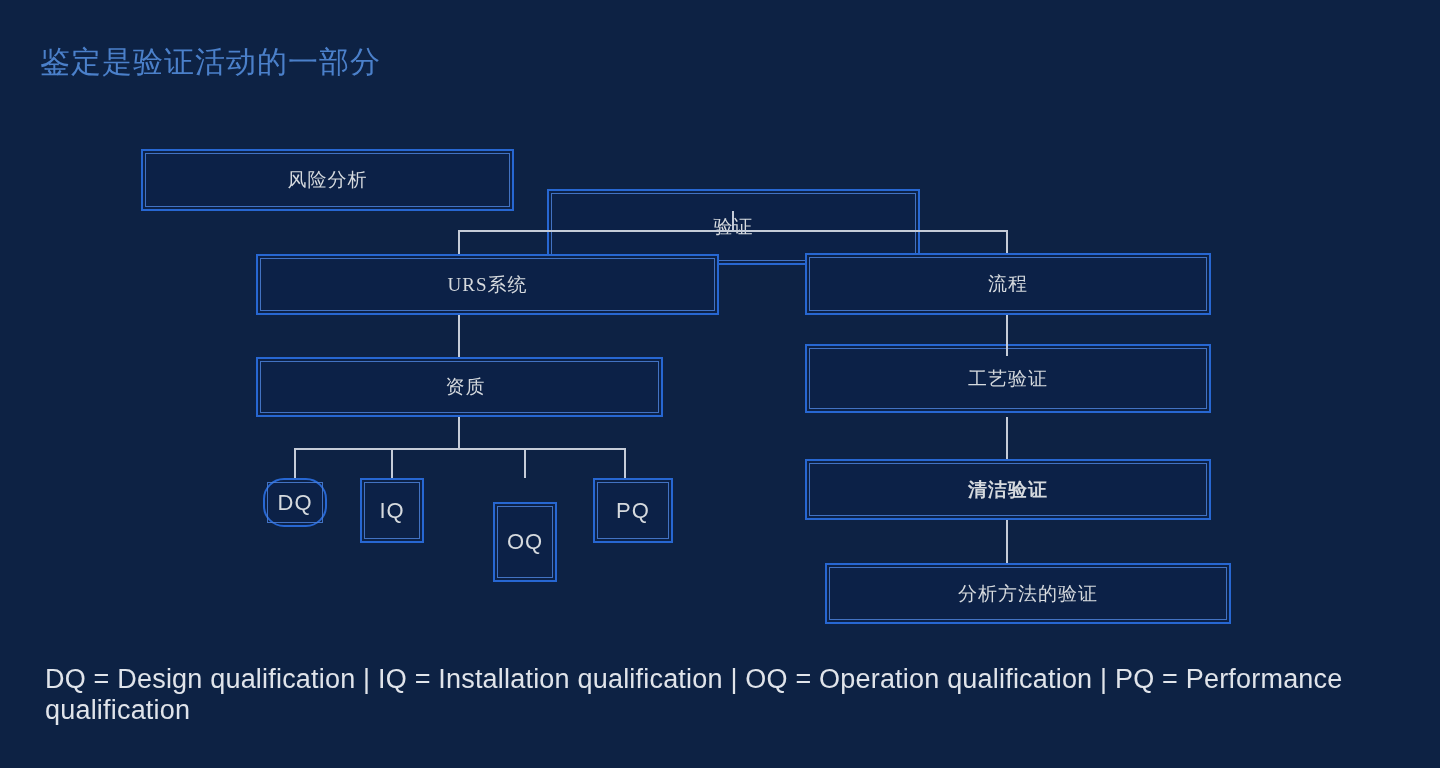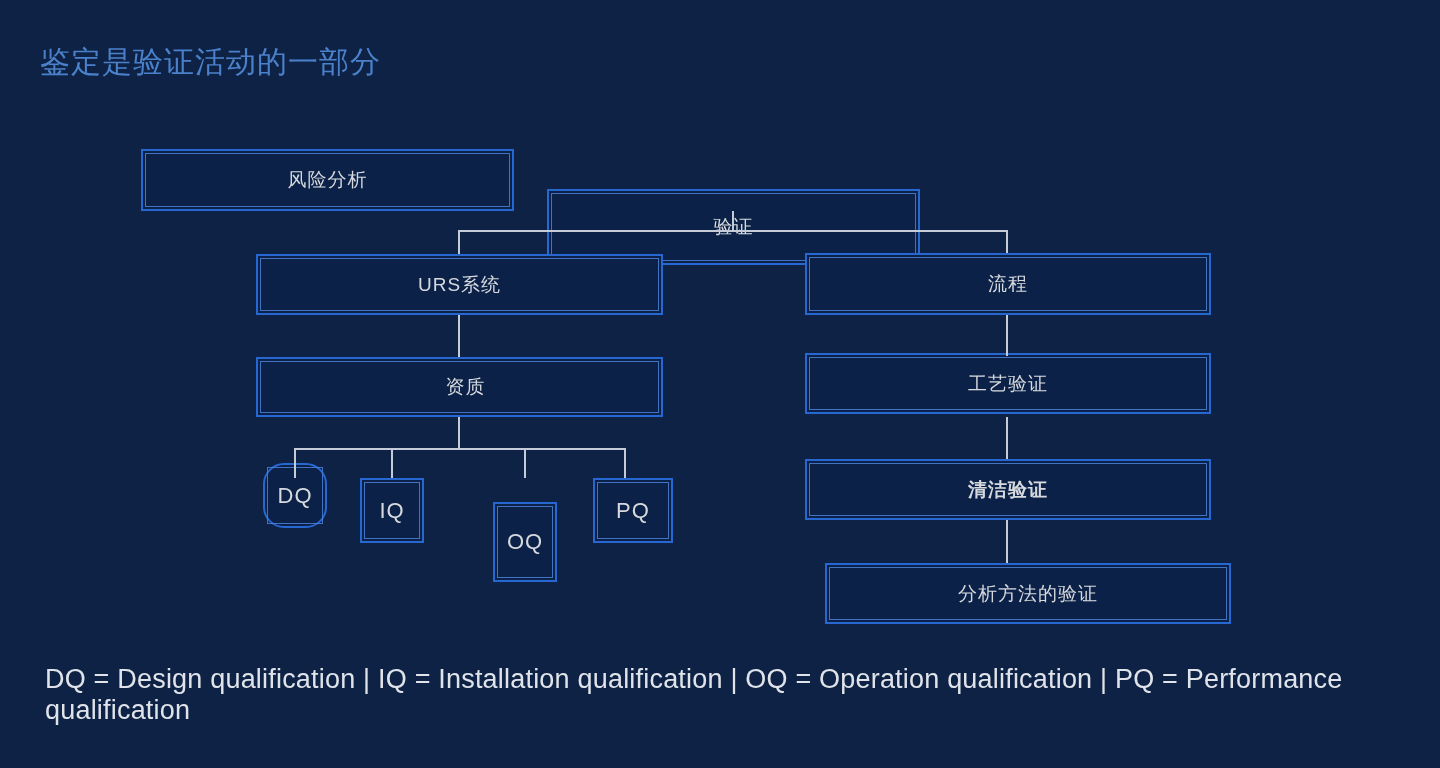--- a/index.html
+++ b/index.html
@@ -60,42 +60,42 @@
 
   <div class="slide-title">鉴定是验证活动的一部分</div>
 
   <div class="node" style="left:141px;top:149px;width:373px;height:62px;">
     <span>风险分析</span>
   </div>
   <div class="node" style="left:547px;top:149px;width:373px;height:76px;margin-top:40px;">
     <span>验证</span>
   </div>
 
-  <div class="node" style="left:256px;top:254px;width:407px;height:61px;">
+  <div class="node" style="left:256px;top:254px;width:463px;height:61px;font-family:Liberation Serif, serif;">
     <span>URS系统</span>
   </div>
   <div class="node" style="left:805px;top:253px;width:406px;height:62px;">
     <span>流程</span>
   </div>
 
   <div class="node" style="left:256px;top:357px;width:407px;height:60px;padding-left:12px;">
     <span>资质</span>
   </div>
-  <div class="node" style="left:805px;top:353px;width:406px;height:61px;text-align:center;">
+  <div class="node" style="left:805px;top:344px;width:406px;height:69px;text-align:center;">
     <span>工艺验证</span>
   </div>
 
   <div class="node" style="left:805px;top:459px;width:406px;height:61px;font-weight:bold;">
     <span>清洁验证</span>
   </div>
   <div class="node" style="left:825px;top:563px;width:406px;height:61px;">
     <span>分析方法的验证</span>
   </div>
 
-  <div class="node small" style="left:263px;top:463px;width:64px;height:65px;border-radius:21px;">
+  <div class="node small" style="left:263px;top:478px;width:64px;height:49px;border-radius:21px;">
     <span>DQ</span>
   </div>
   <div class="node small" style="left:360px;top:478px;width:64px;height:65px;">
     <span>IQ</span>
   </div>
   <div class="node small" style="left:493px;top:502px;width:64px;height:80px;">
     <span>OQ</span>
   </div>
   <div class="node small" style="left:593px;top:478px;width:80px;height:65px;">
     <span>PQ</span>

